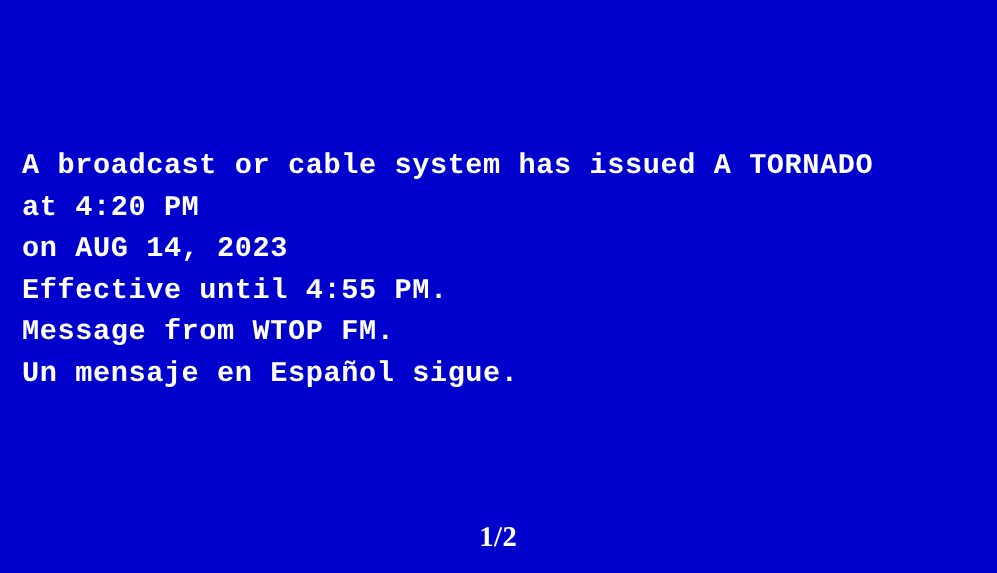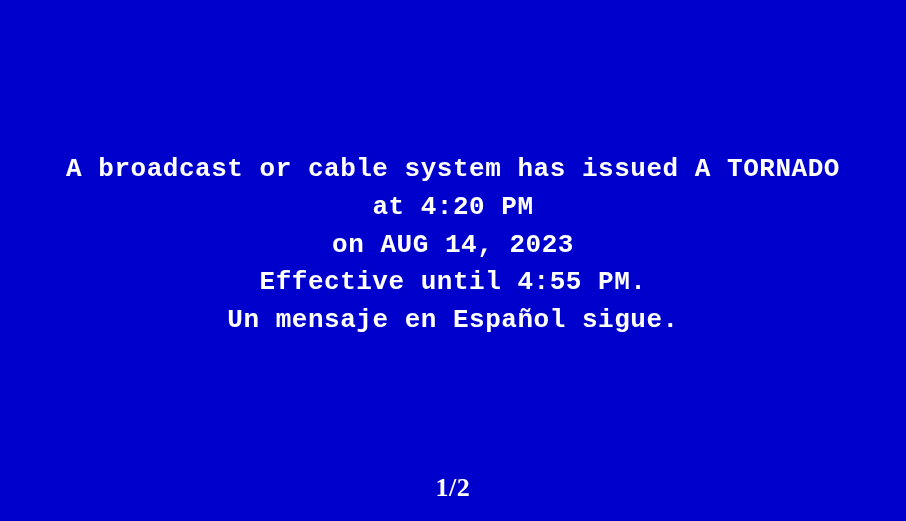--- a/index.html
+++ b/index.html
@@ -25,21 +25,21 @@
       display: flex;
       flex-direction: column;
       align-items: center;
       justify-content: space-between;
       padding: 18px 20px 18px 20px;
     }
 
     .main-content {
       display: flex;
       flex-direction: column;
-      align-items: center;
+      align-items: flex-start;
       justify-content: center;
       flex: 1;
       width: 100%;
     }
 
     .text-line {
       font-family: 'Courier New', Courier, monospace;
       font-size: 26px;
       font-weight: bold;
       color: #FFFFFF;
@@ -62,16 +62,17 @@
   </style>
 </head>
 <body>
 
 <div class="screen">
   <div class="main-content">
     <div class="text-line">A broadcast or cable system has issued A TORNADO</div>
     <div class="text-line">at 4:20 PM</div>
     <div class="text-line">on AUG 14, 2023</div>
     <div class="text-line">Effective until 4:55 PM.</div>
+    <div class="text-line">Message from WTOP FM.</div>
     <div class="text-line spanish-section">Un mensaje en Español sigue.</div>
   </div>
   <div class="page-indicator">1/2</div>
 </div>
 
 </body></html>

